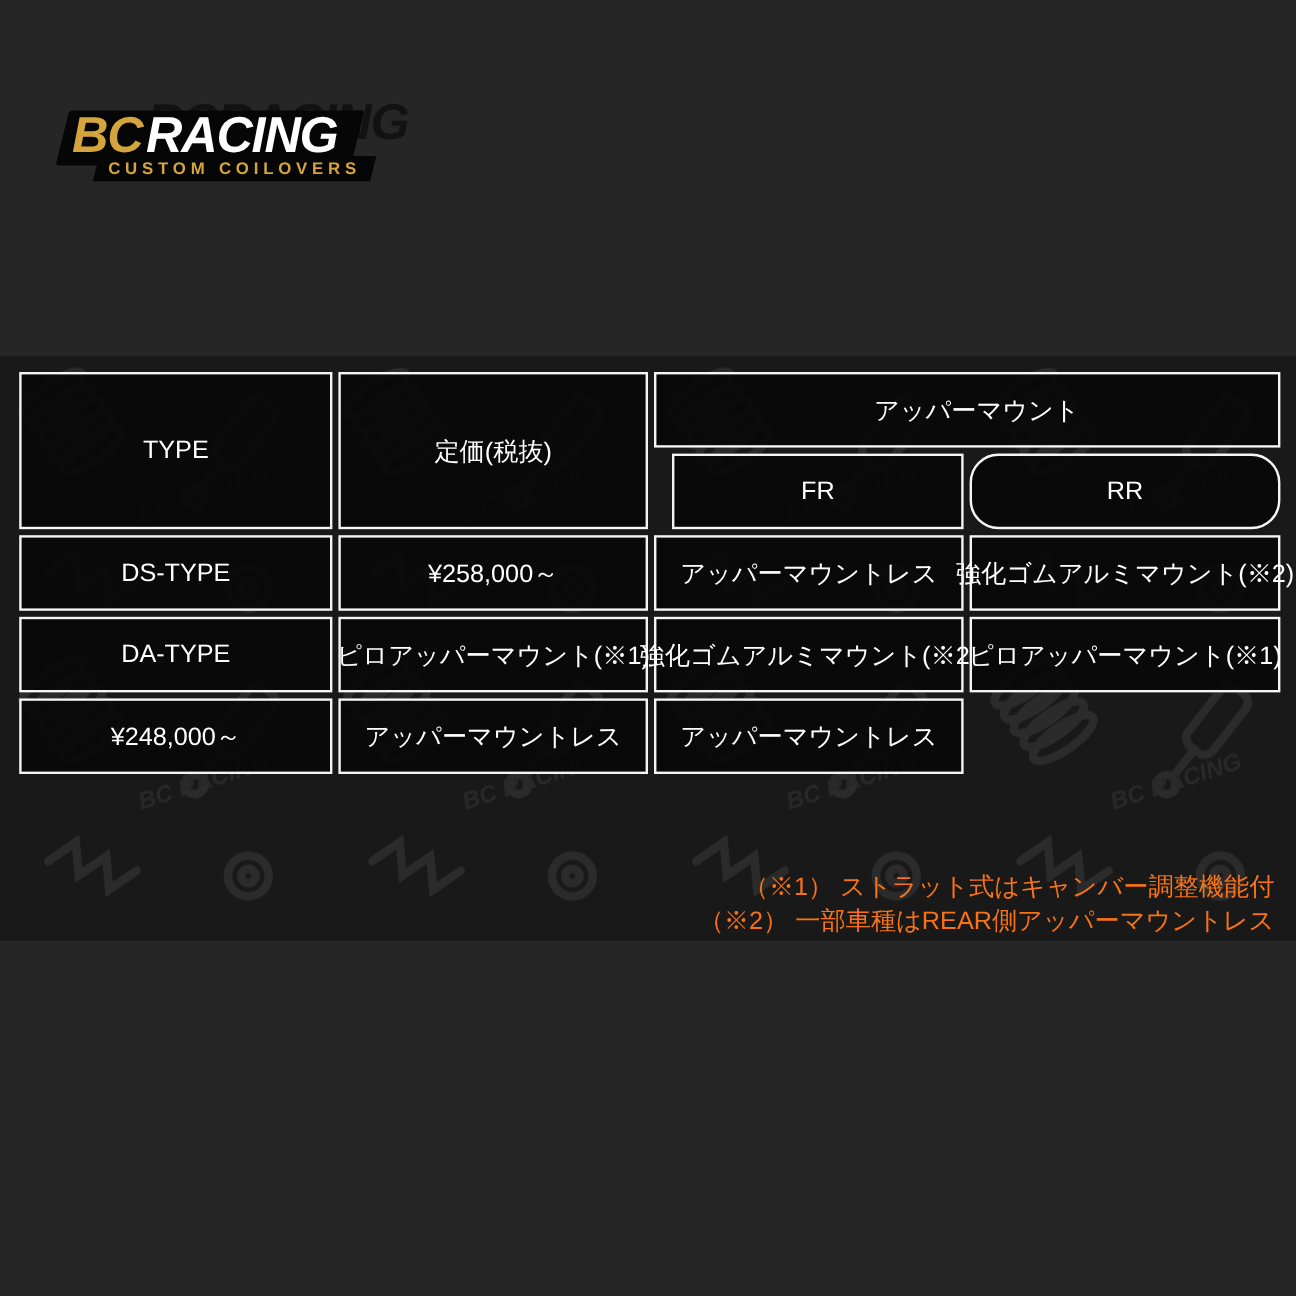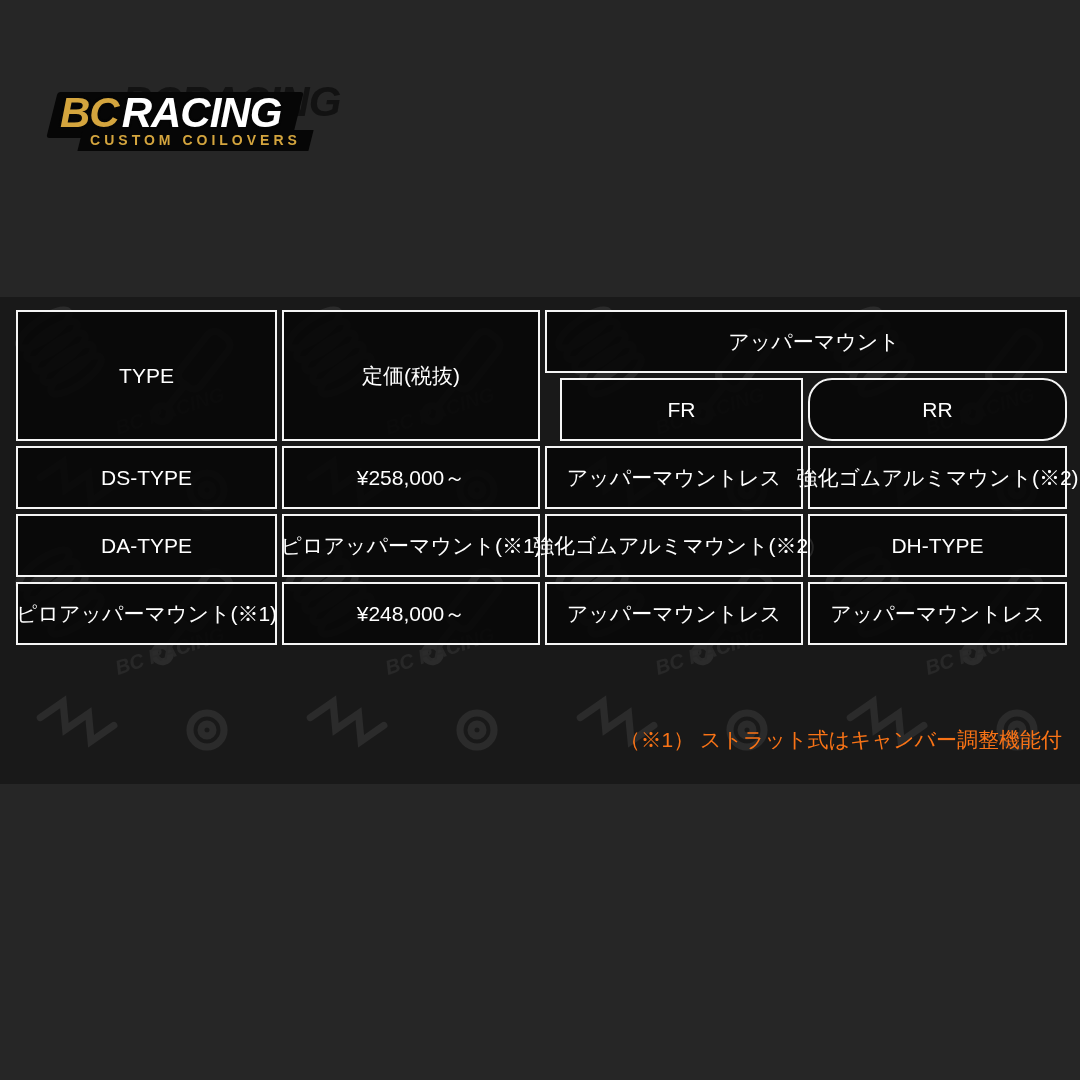--- a/index.html
+++ b/index.html
@@ -136,25 +136,25 @@
 
     <div class="cell">DS-TYPE</div>
     <div class="cell">¥258,000～</div>
     <div class="cell">アッパーマウントレス</div>
     <div class="cell">強化ゴムアルミマウント(※2)</div>
 
     <div class="cell">DA-TYPE</div>
     <div class="cell">ピロアッパーマウント(※1)</div>
     <div class="cell">強化ゴムアルミマウント(※2)</div>
 
-    <div class="cell">DH-TYPE</div>
     <div class="cell">ピロアッパーマウント(※1)</div>
 
     <div class="cell">¥248,000～</div>
     <div class="cell">アッパーマウントレス</div>
     <div class="cell">アッパーマウントレス</div>
   </div>
 
   <div class="footnotes">
     <div>（※1） ストラット式はキャンバー調整機能付</div>
+    <div>（※2） 一部車種はREAR側アッパーマウントレス</div>
   </div>
 
 </div>
 
 </body></html>

